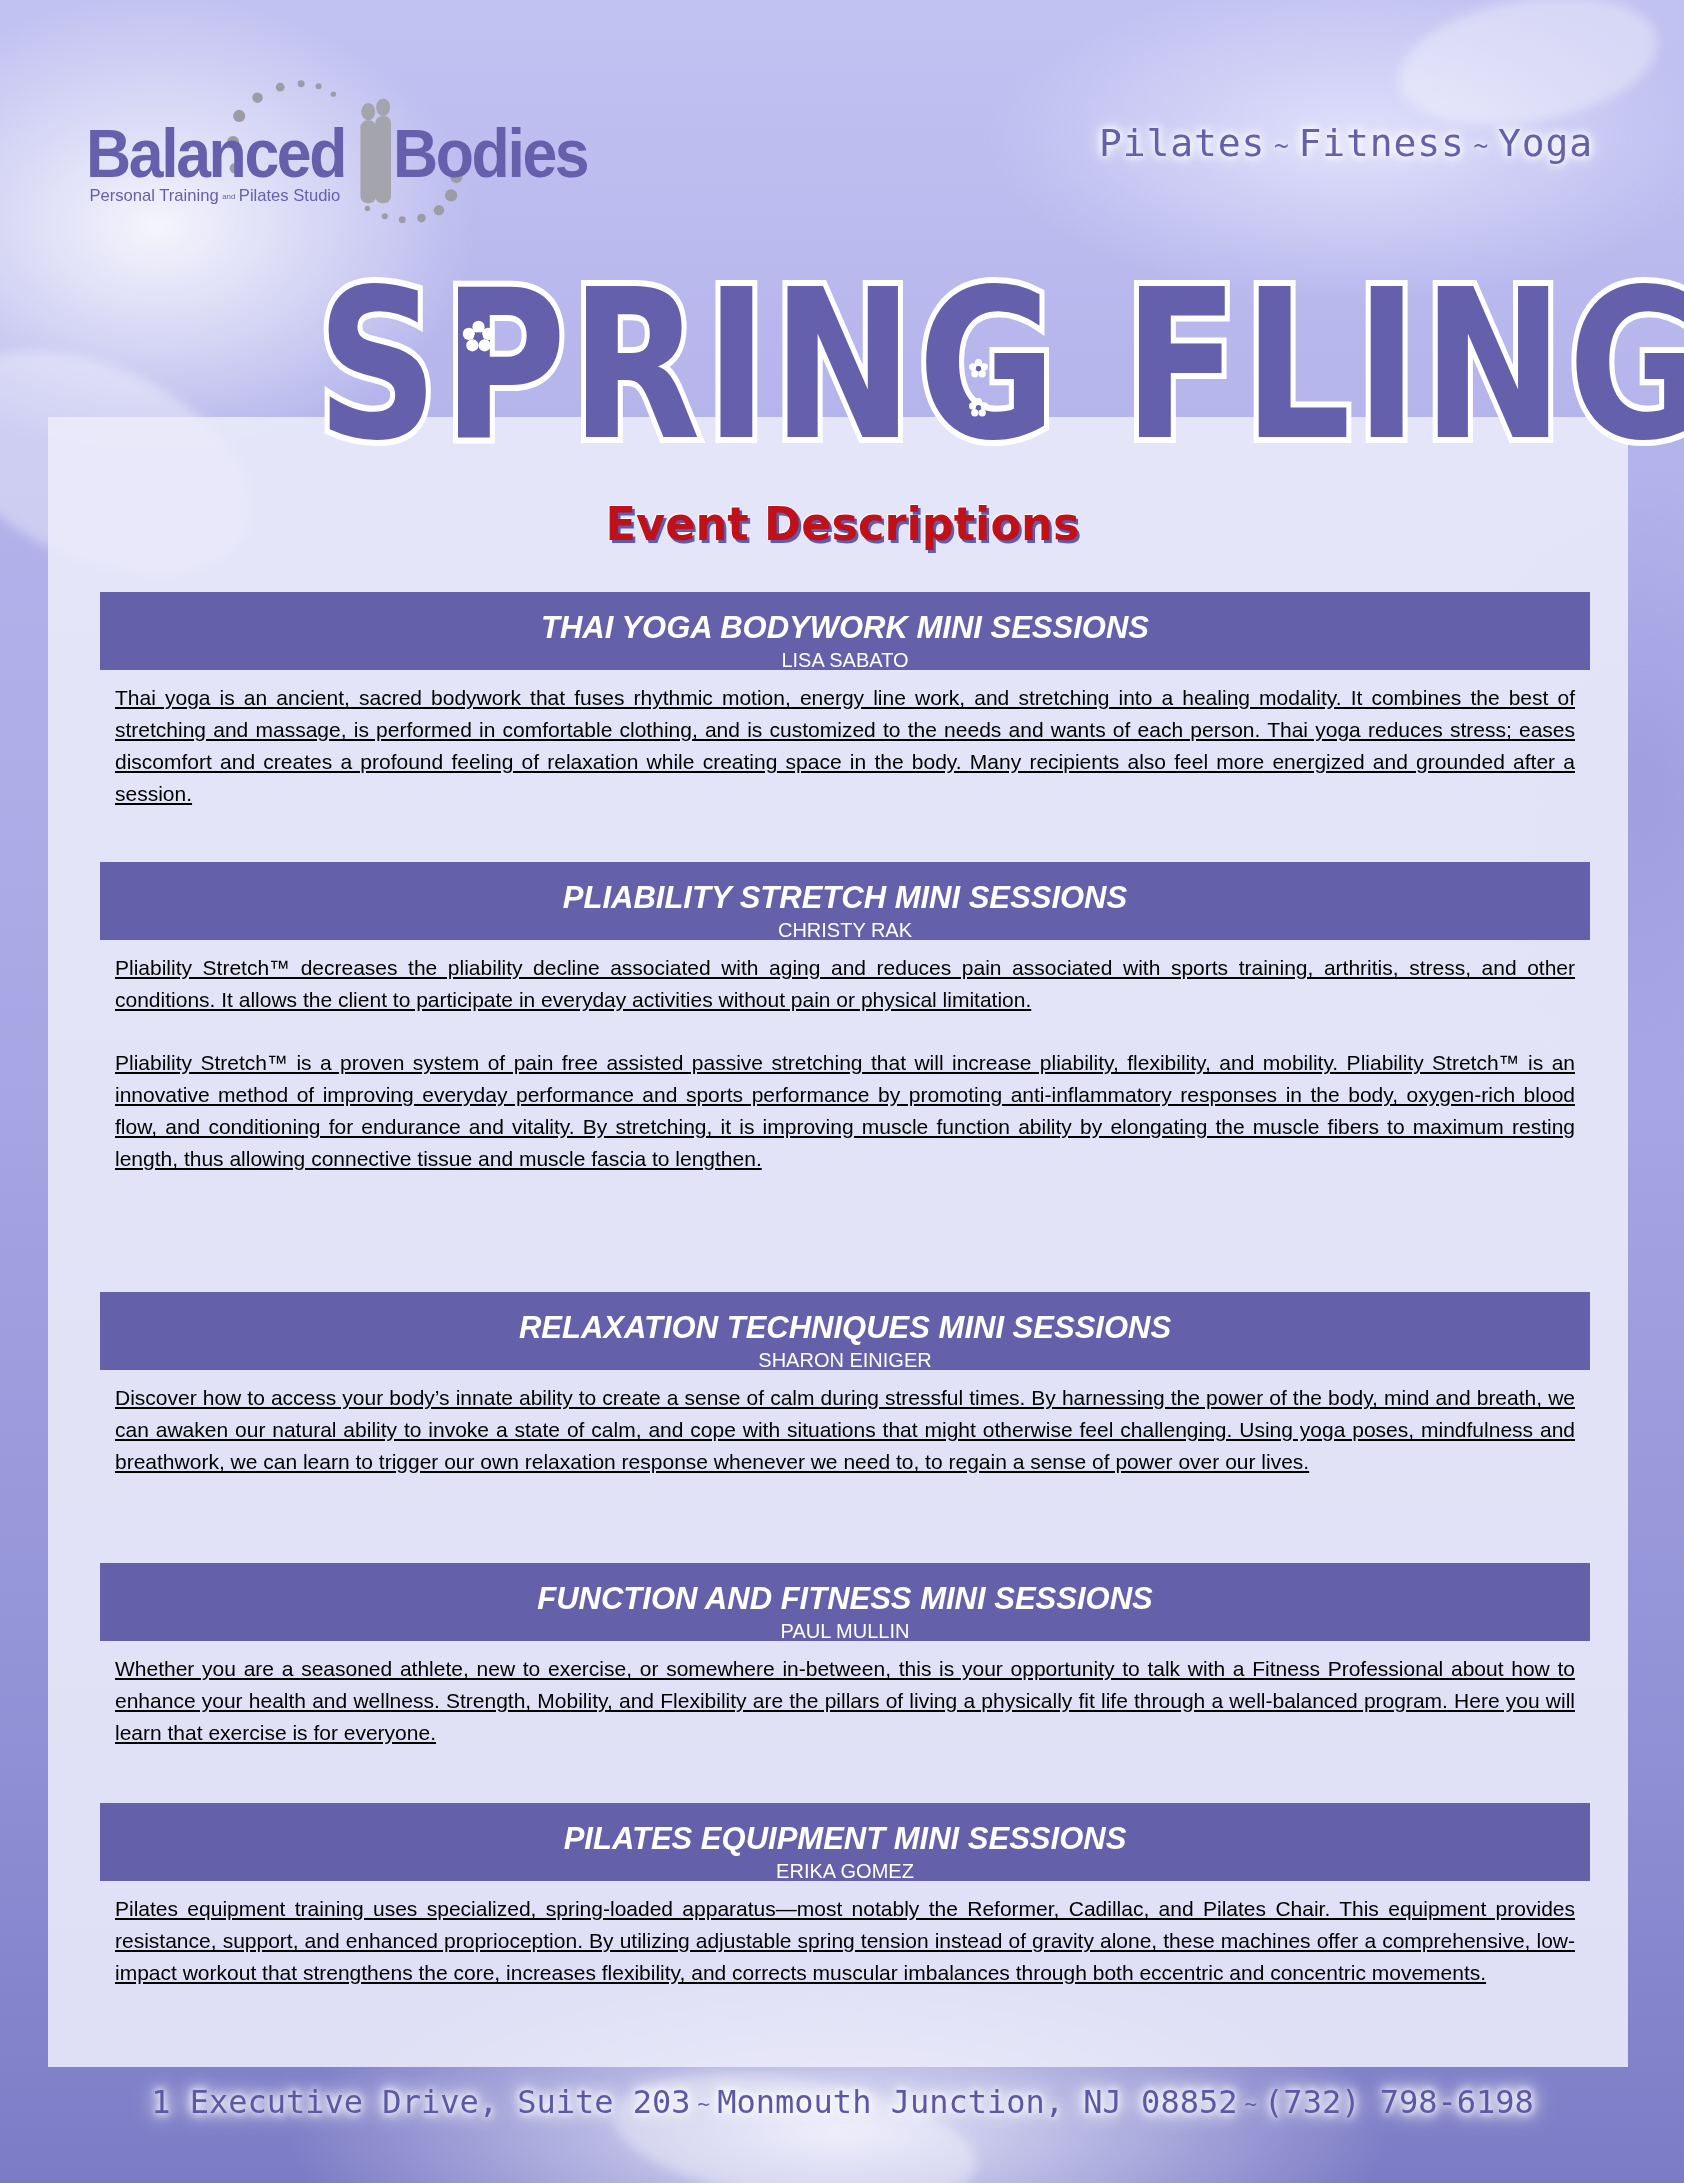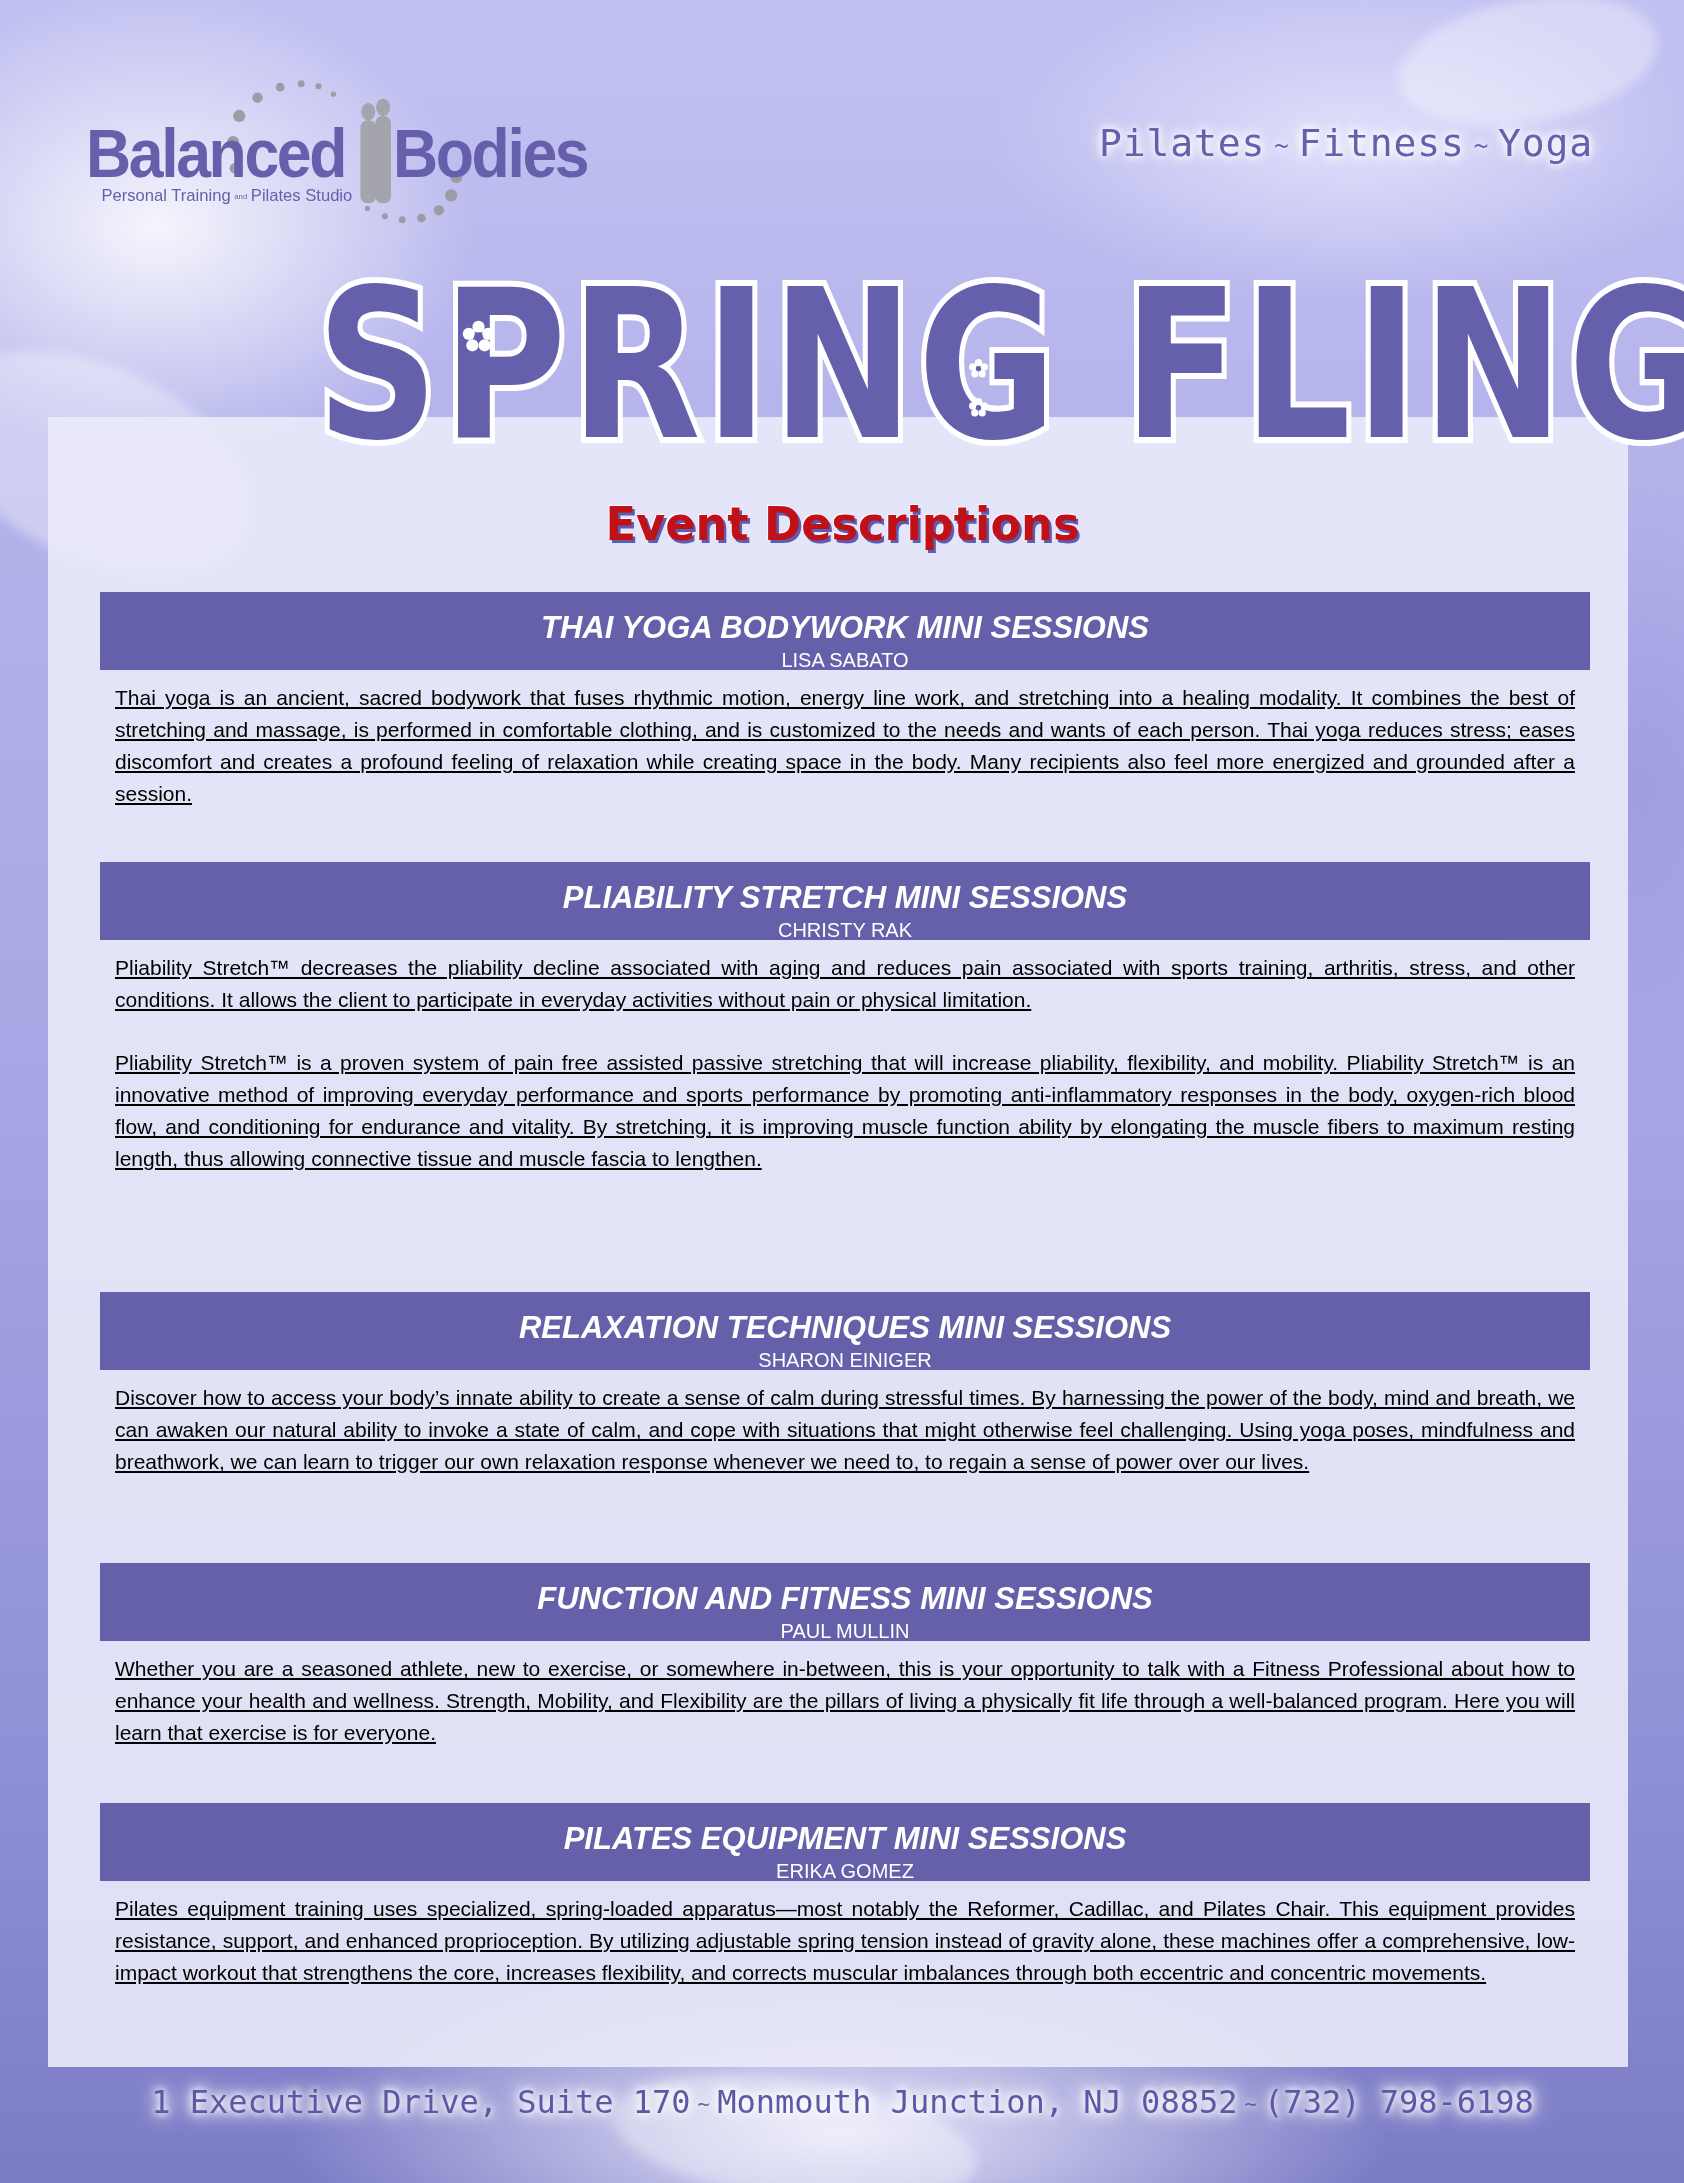--- a/index.html
+++ b/index.html
@@ -21,21 +21,21 @@
     position:absolute; left:86px; top:68px; width:507px; height:157px;
   }
   .logo-dots { position:absolute; left:0; top:0; width:507px; height:157px; }
   .logo-word {
     position:absolute; top:51px; font-weight:bold; color:#6660ac;
     font-size:68px; letter-spacing:-2.6px; line-height:1;
     font-family:"Liberation Sans", sans-serif;
     transform:scaleX(0.92); transform-origin:left top;
   }
   .logo-sub {
-    position:absolute; left:3.5px; top:118px; font-size:16.6px; color:#6660ac;margin-left:12px;
+    position:absolute; left:3.5px; top:118px; font-size:16.6px; color:#6660ac;
   }
   .logo-sub .and { font-size:7.9px; vertical-align:middle; margin:0 3.5px; }
   .tagline {
     position:absolute; right:92px; top:121px;
     font-family:"DejaVu Sans Mono", monospace; font-size:38px; color:#6560ac;
     text-shadow:0 0 7px #fff, 0 0 12.2px #fff, 0 0 17.5px #fff;
     letter-spacing:0.9px;
   }
   .tagline .sep { font-size:24.5px; margin:0 8.7px; vertical-align:middle; }
   .panel {
@@ -205,15 +205,15 @@
   <div class="section-header">
     <div class="section-title">PILATES EQUIPMENT MINI SESSIONS</div>
     <div class="section-presenter">ERIKA GOMEZ</div>
   </div>
   <div class="section-body">
     <p>Pilates equipment training uses specialized, spring-loaded apparatus—most notably the Reformer, Cadillac, and Pilates Chair.  This equipment provides resistance, support, and enhanced proprioception. By utilizing adjustable spring tension instead of gravity alone, these machines offer a comprehensive, low-impact workout that strengthens the core, increases flexibility, and corrects muscular imbalances through both eccentric and concentric movements.</p>
   </div>
 </div>
 
 <div class="footer">
-  <span>1 Executive Drive, Suite 170</span><span class="sep">~</span><span>Monmouth Junction, NJ  08852</span><span class="sep">~</span><span>(732) 798-6198</span>
+  <span>1 Executive Drive, Suite 203</span><span class="sep">~</span><span>Monmouth Junction, NJ  08852</span><span class="sep">~</span><span>(732) 798-6198</span>
 </div>
 
 
 </body></html>

